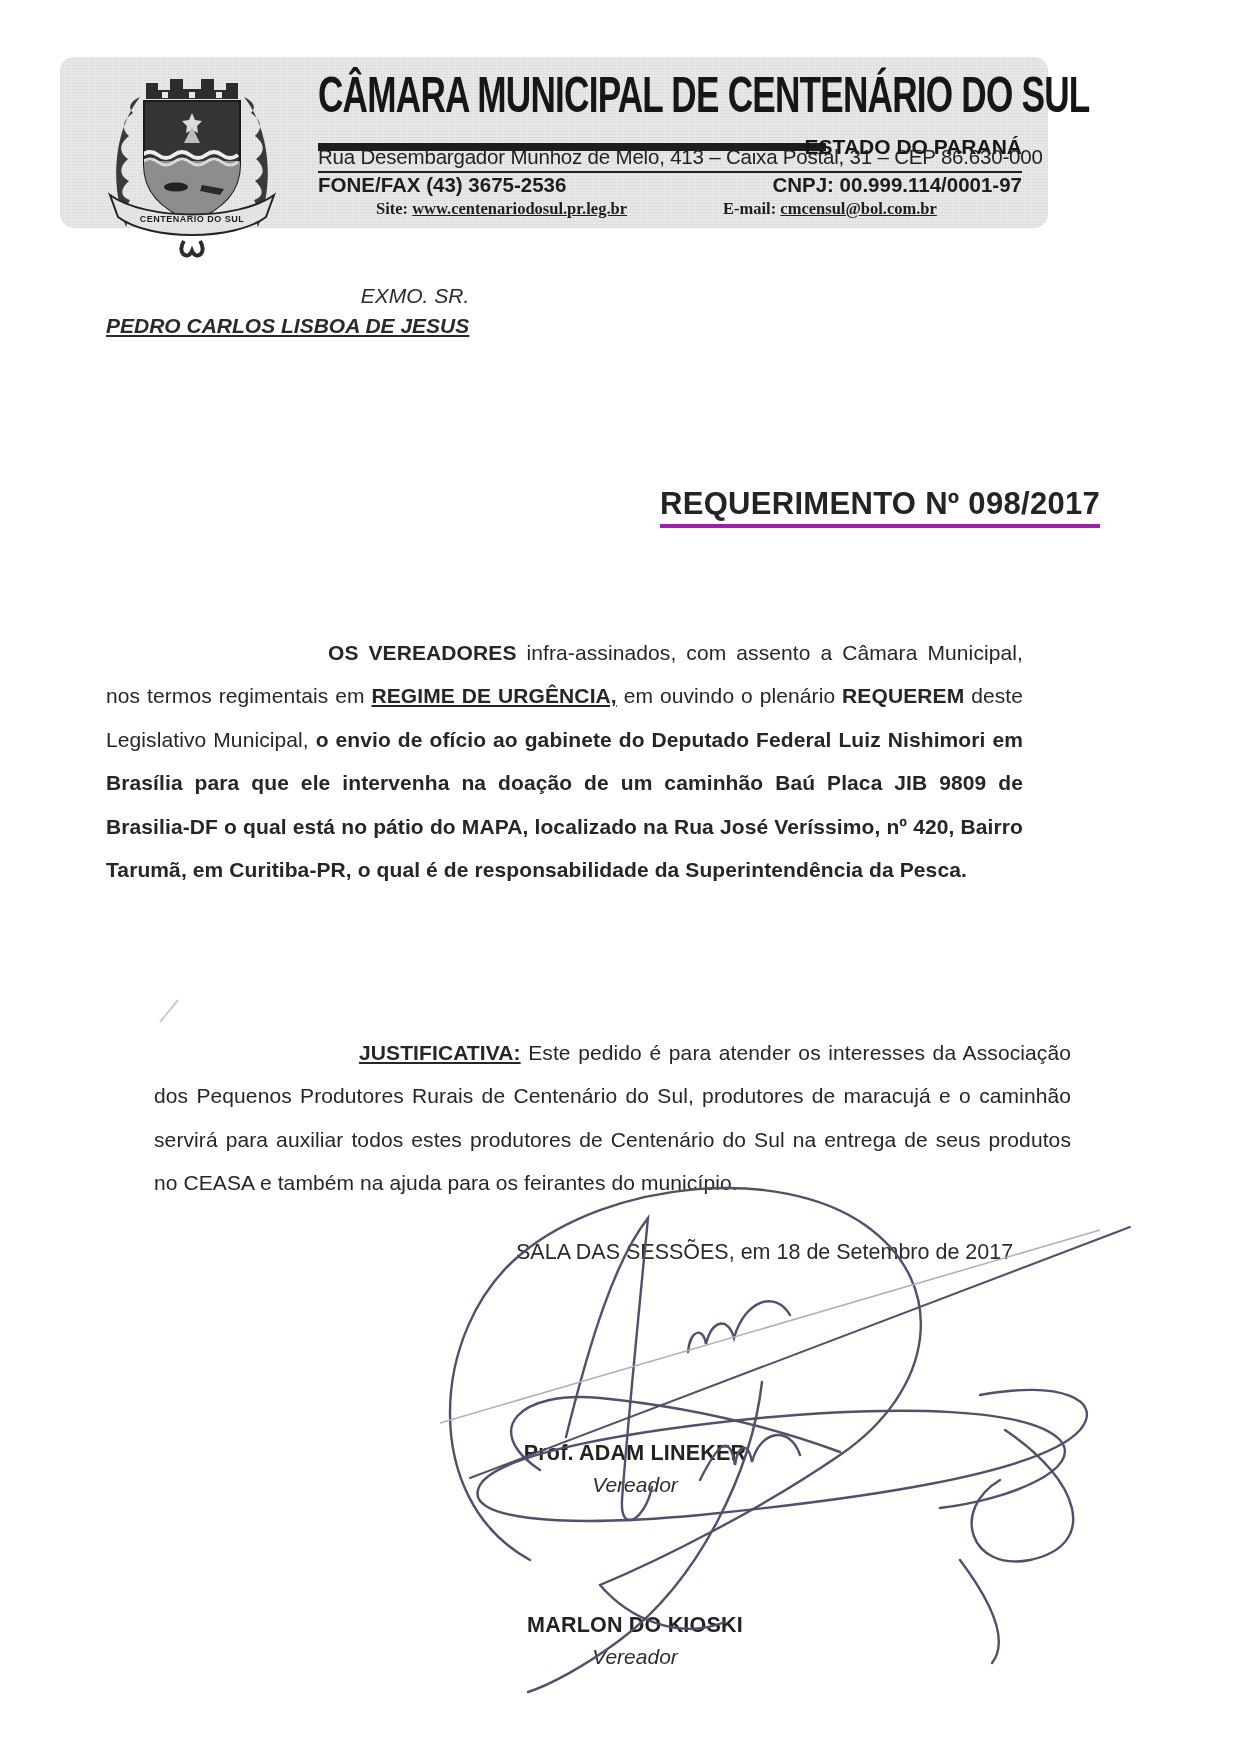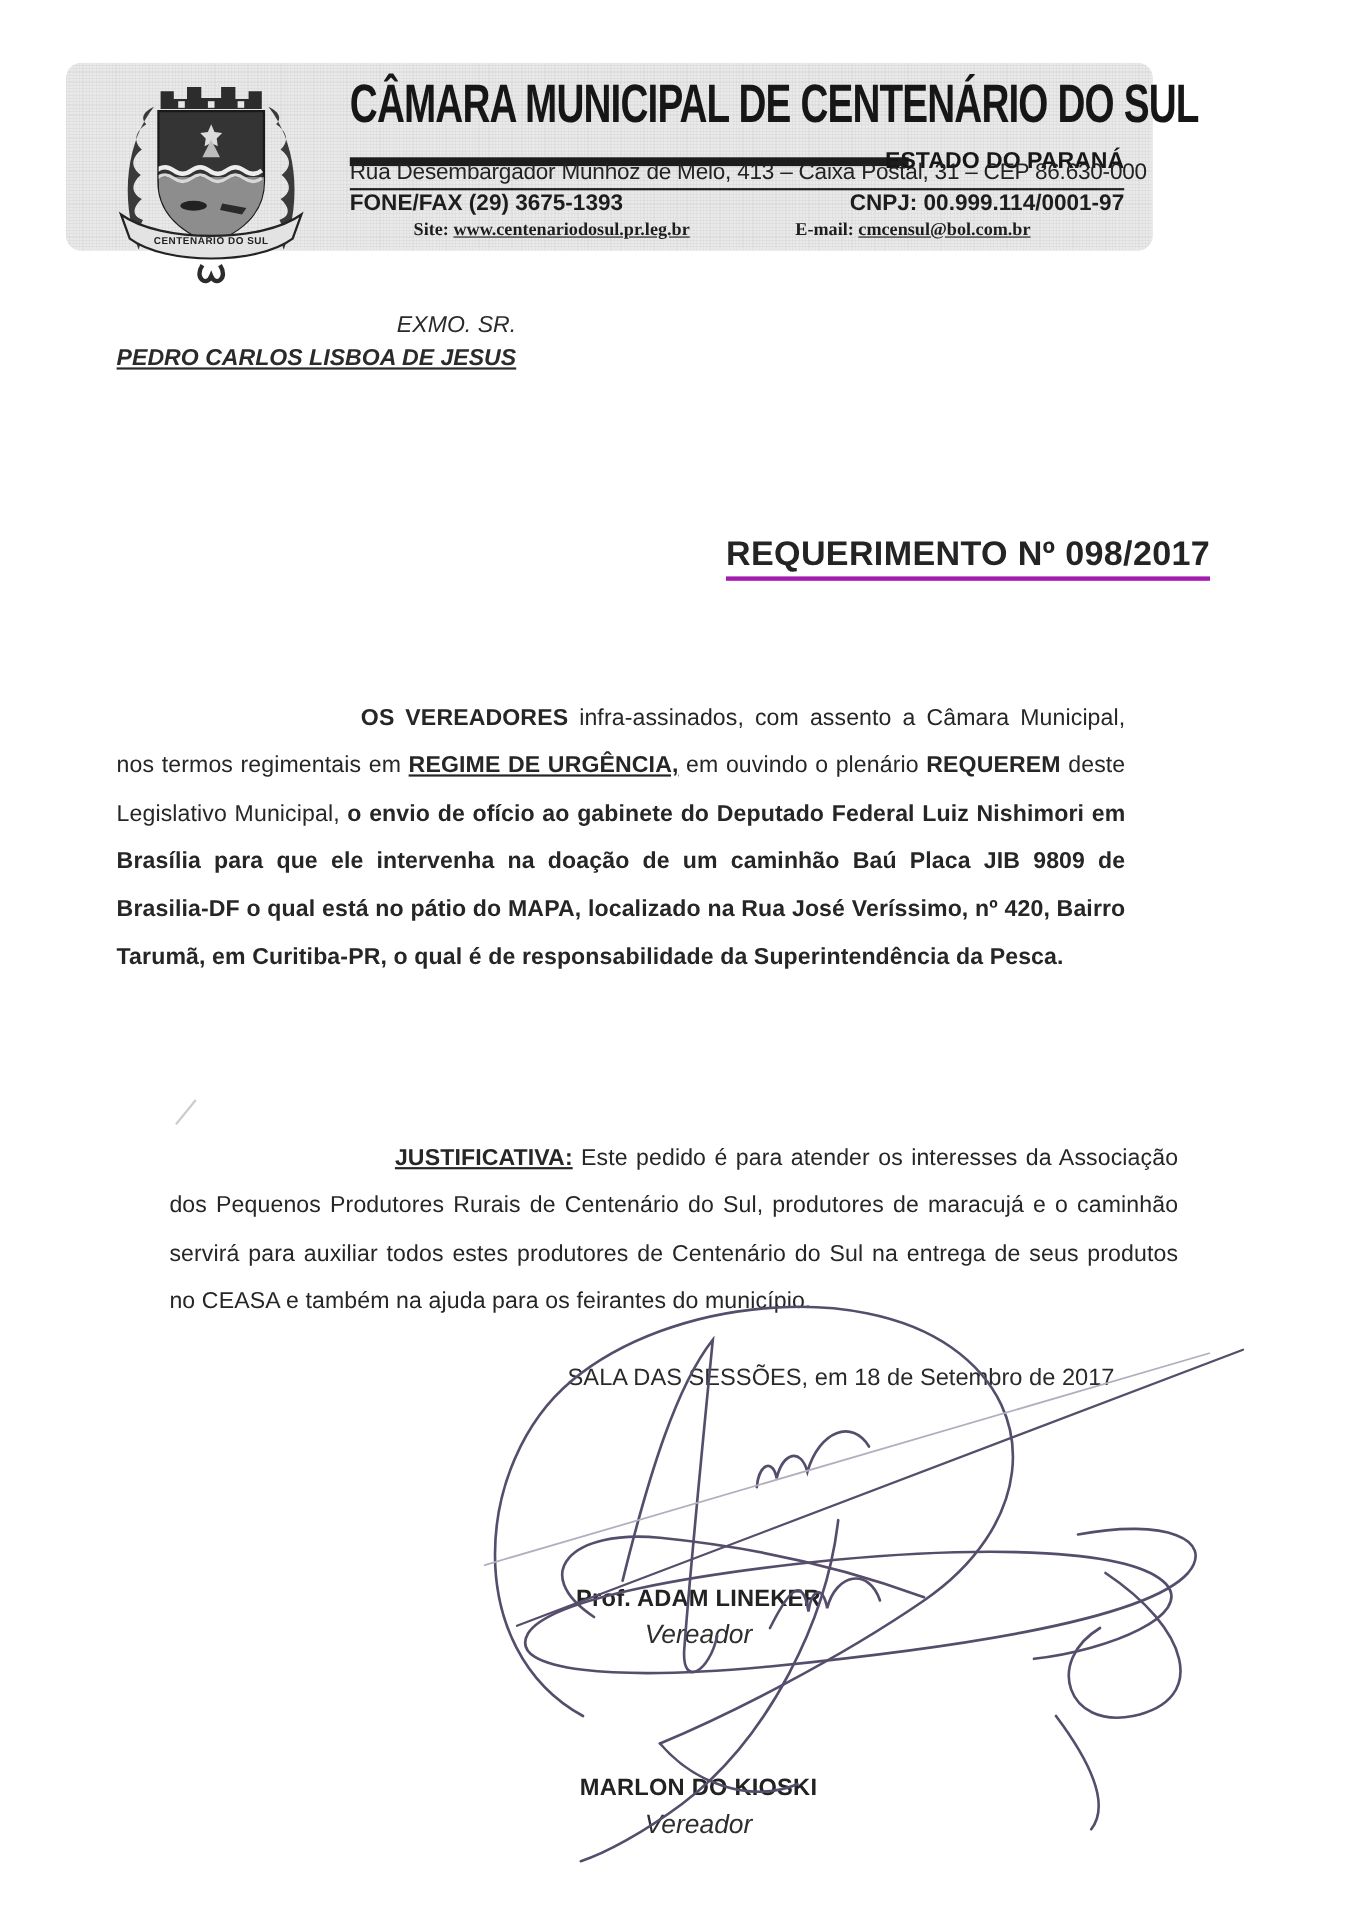--- a/index.html
+++ b/index.html
@@ -49,21 +49,21 @@
   .body-par{position:absolute;left:106px;width:917px;font-size:21px;line-height:43.4px;
     text-align:justify;color:#262626;letter-spacing:.1px;}
   .par1{top:631px;text-indent:222px;}
   .par2{top:1031px;text-indent:205px;margin-left:48px;}
   .date-line{position:absolute;left:516px;top:1240px;font-size:21.5px;color:#2a2a2a;white-space:nowrap;}
   
   .sig-block{position:absolute;left:420px;width:430px;text-align:center;color:#222;}
   .sig1{top:1441px;}
   .sig2{top:1613px;}
   .sig-name{font-weight:bold;font-size:21.5px;letter-spacing:.2px;}
-  .sig-role{font-style:italic;font-size:24px;margin-top:7px;color:#2e2e2e;}
+  .sig-role{font-style:italic;font-size:21px;margin-top:7px;color:#2e2e2e;}
   .ink-overlay{position:absolute;left:0;top:0;width:1240px;height:1754px;pointer-events:none;}
 </style>
 </head>
 <body>
 
 <div class="page">
 
   <div class="header-box">
 
     <svg class="crest" viewBox="0 0 216 200">
@@ -98,21 +98,21 @@
     </svg>
 
     <div class="hd-right">
       <div class="org-title">CÂMARA MUNICIPAL DE CENTENÁRIO DO SUL</div>
       <div class="rule-row">
         <div class="rule"></div>
         <div class="state">ESTADO DO PARANÁ</div>
       </div>
       <div class="addr">Rua Desembargador Munhoz de Melo, 413  –  Caixa Postal, 31 – CEP  86.630-000</div>
       <div class="phone-row">
-        <span>FONE/FAX (29) 3675-1393</span>
+        <span>FONE/FAX (43) 3675-2536</span>
         <span>CNPJ: 00.999.114/0001-97</span>
       </div>
       <div class="site-row">
         <span class="site-item"><span>Site:</span> <span class="u">www.centenariodosul.pr.leg.br</span></span>
         <span class="email-item"><span>E-mail:</span> <span class="u">cmcensul@bol.com.br</span></span>
       </div>
     </div>
   </div>
 
   <div class="addressee">

